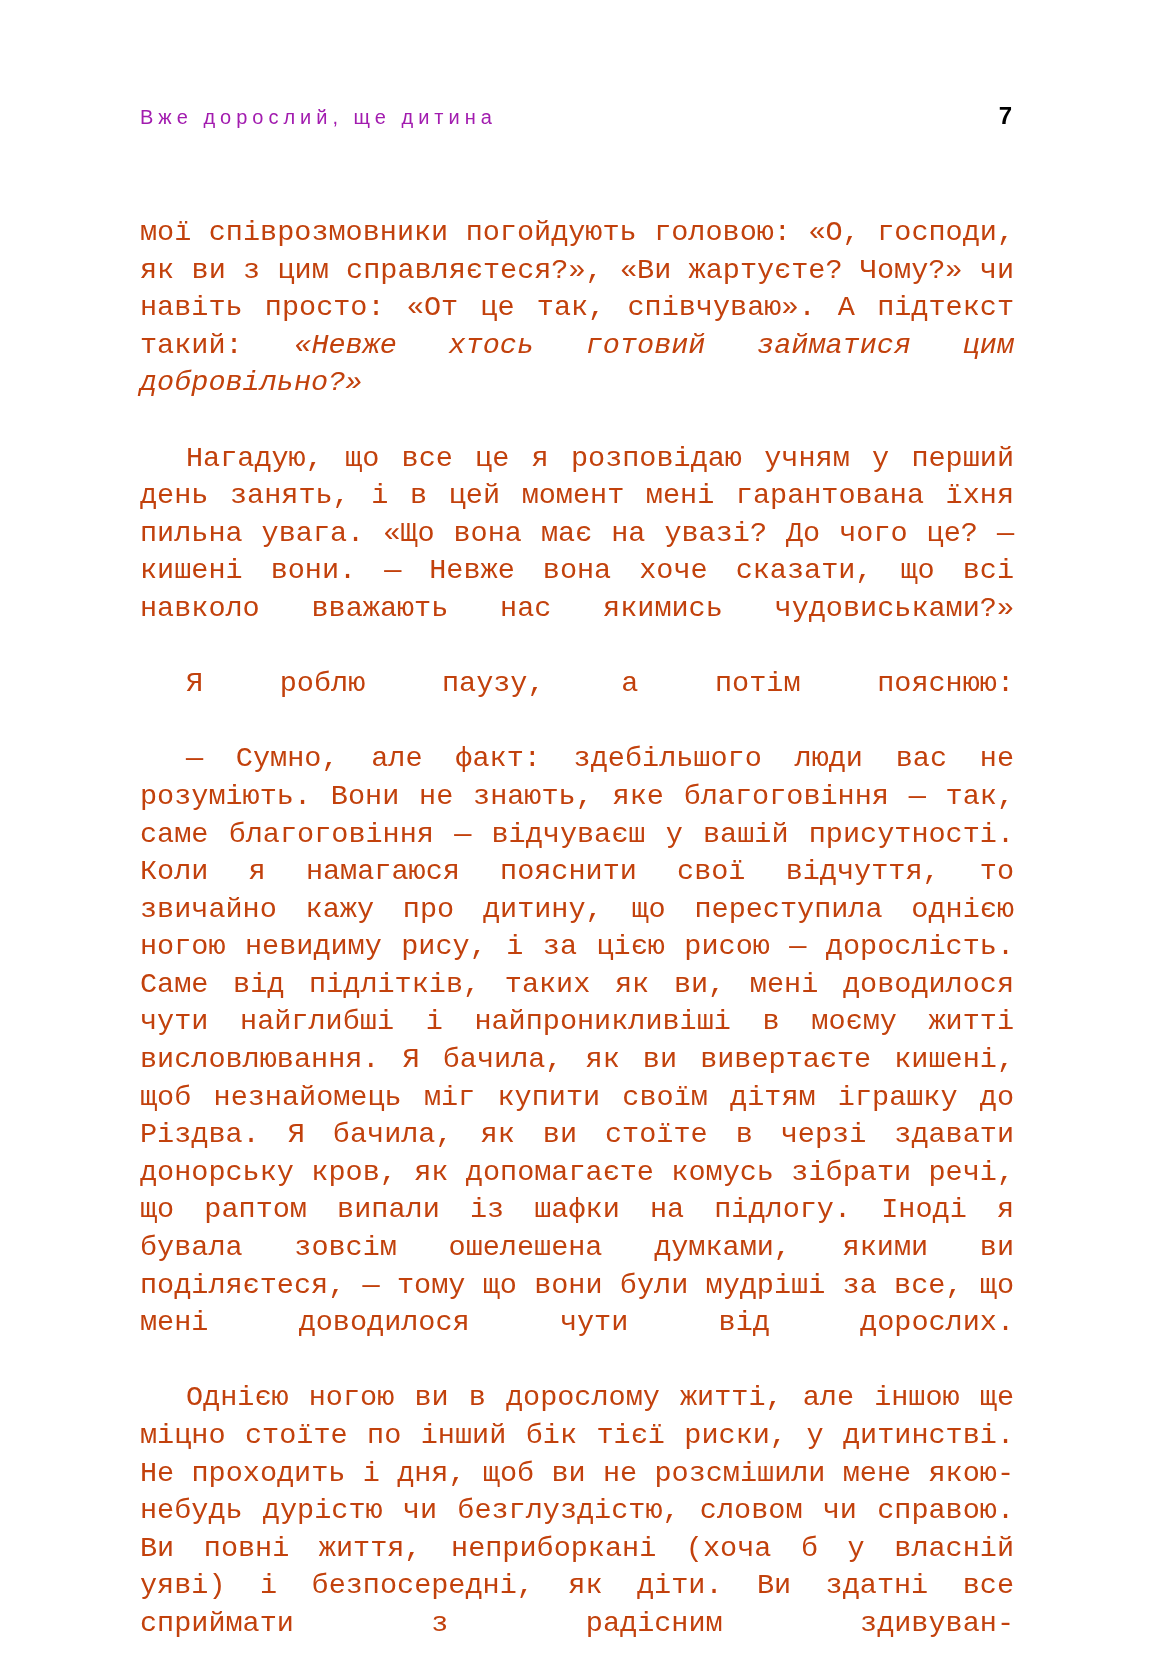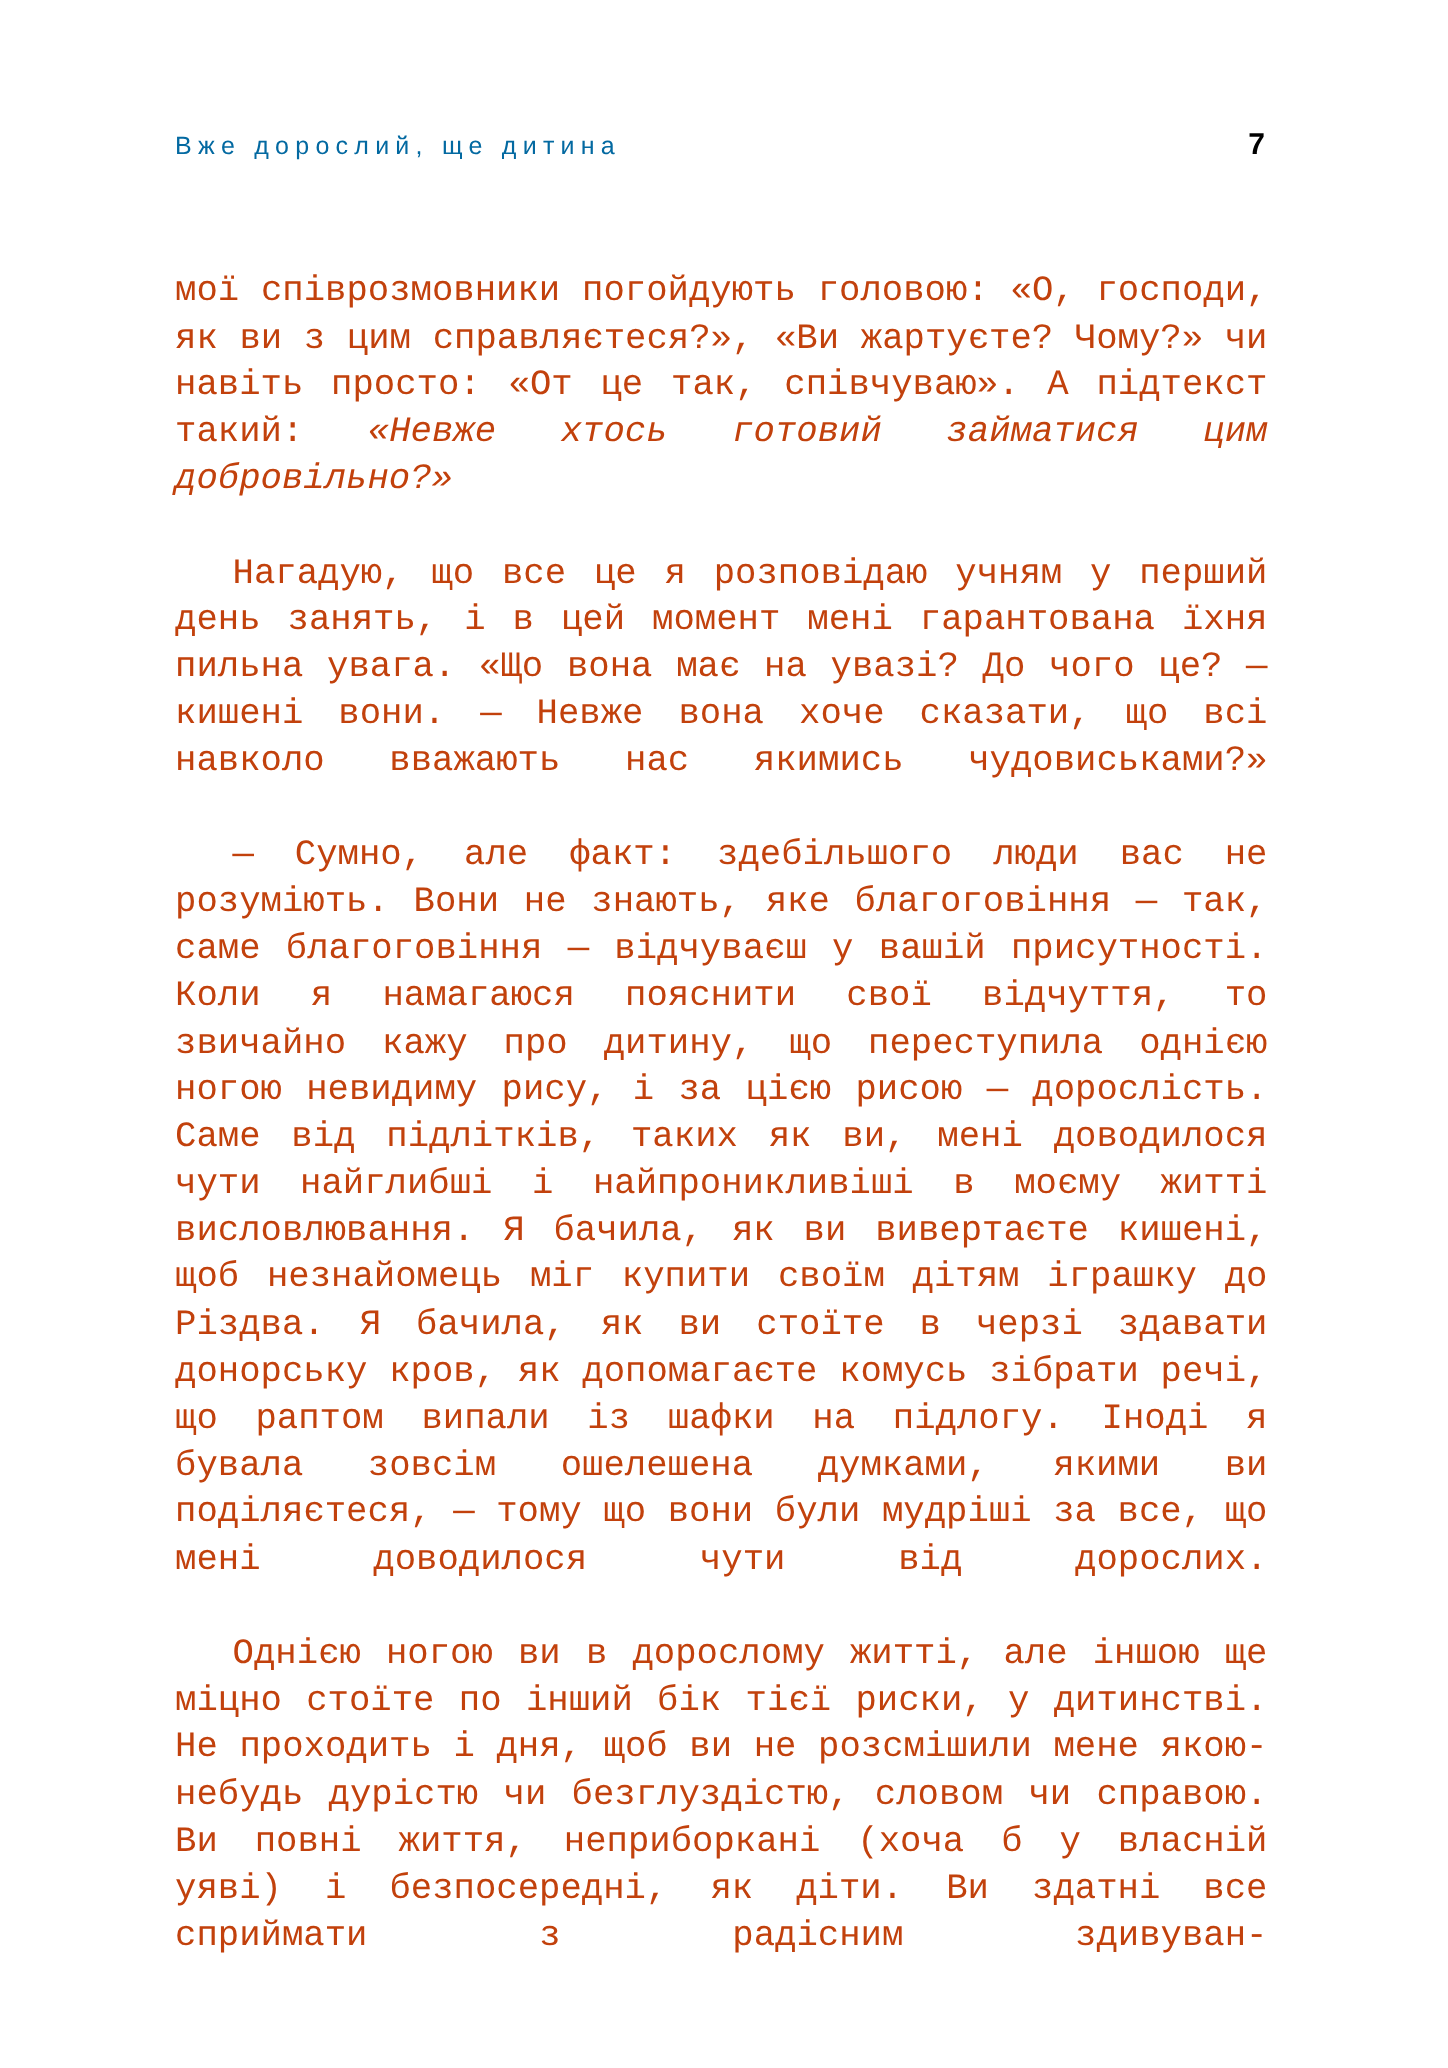--- a/index.html
+++ b/index.html
@@ -26,21 +26,21 @@
     display: flex;
     align-items: baseline;
     justify-content: space-between;
   }
 
   .running-head-title {
     font-family: "Liberation Sans", "DejaVu Sans", sans-serif;
     font-size: 20px;
     font-weight: 400;
     letter-spacing: 5.0px;
-    color: #0369a1;
+    color: #a21caf;
     white-space: nowrap;
   }
 
   .running-head-folio {
     font-family: "Liberation Sans", "DejaVu Sans", sans-serif;
     font-size: 24px;
     font-weight: 700;
     color: #000000;
     letter-spacing: 0px;
   }
@@ -95,20 +95,21 @@
     <span class="running-head-title">Вже дорослий, ще дитина</span>
     <span class="running-head-folio">7</span>
   </div>
 
   <div class="textblock">
 
     <p class="noindent"><span>мої співрозмовники погойдують головою: «О, господи, як ви з цим справляєтеся?», «Ви жартуєте? Чому?» чи навіть просто: «От це так, співчуваю». А підтекст такий: </span><em class="ital">«Невже хтось готовий займатися цим добровільно?»</em></p>
 
     <p class="indent">Нагадую, що все це я розповідаю учням у перший день занять, і в цей момент мені гарантована їхня пильна увага. «Що вона має на увазі? До чого це? — кишені вони. — Невже вона хоче сказати, що всі навколо вважають нас якимись чудовиськами?»</p>
 
+    <p class="indent">Я роблю паузу, а потім пояснюю:</p>
 
     <p class="indent">— Сумно, але факт: здебільшого люди вас не розуміють. Вони не знають, яке благоговіння — так, саме благоговіння — відчуваєш у вашій присутності. Коли я намагаюся пояснити свої відчуття, то звичайно кажу про дитину, що переступила однією ногою невидиму рису, і за цією рисою — дорослість. Саме від підлітків, таких як ви, мені доводилося чути найглибші і найпроникливіші в моєму житті висловлювання. Я бачила, як ви вивертаєте кишені, щоб незнайомець міг купити своїм дітям іграшку до Різдва. Я бачила, як ви стоїте в черзі здавати донорську кров, як допомагаєте комусь зібрати речі, що раптом випали із шафки на підлогу. Іноді я бувала зовсім ошелешена думками, якими ви поділяєтеся, — тому що вони були мудріші за все, що мені доводилося чути від дорослих.</p>
 
     <p class="indent">Однією ногою ви в дорослому житті, але іншою ще міцно стоїте по інший бік тієї риски, у дитинстві. Не проходить і дня, щоб ви не розсмішили мене якою-небудь дурістю чи безглуздістю, словом чи справою. Ви повні життя, неприборкані (хоча б у власній уяві) і безпосередні, як діти. Ви здатні все сприймати з радісним здивуван-</p>
 
   </div>
 
 </div>
 
 </body></html>

